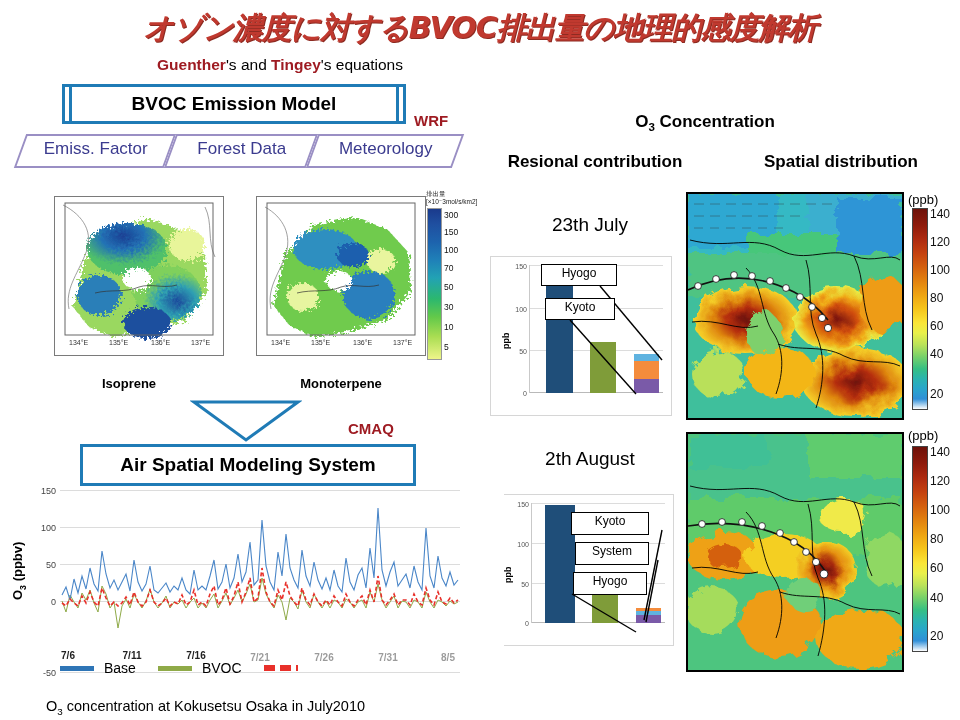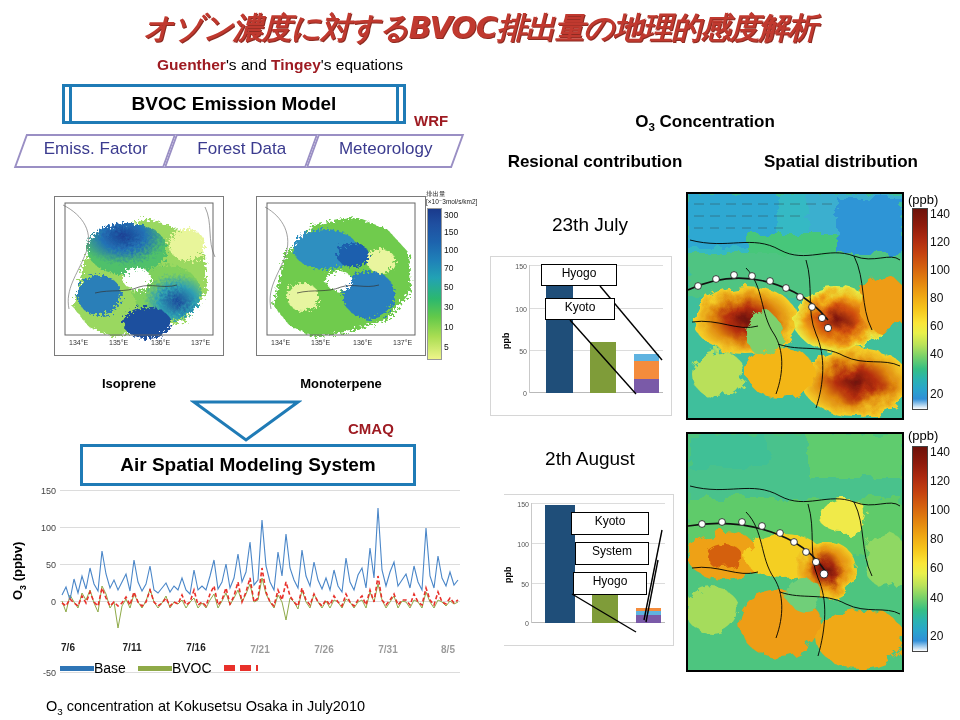--- a/index.html
+++ b/index.html
@@ -96,25 +96,25 @@
       #e2820f 36%,#eea413 43%,#f6c51b 50%,#fbe637 57%,#e9f04a 62%,
       #b9e25a 68%,#76d06a 74%,#35bf84 80%,#2ab3b0 85%,#29a5cc 90%,
       #2f8fd8 95%,#ffffff 100%);}
   .oztick{position:absolute;font-size:12px;color:#111;transform:translateY(-50%);}
 
   
   #ts-box{position:absolute;left:14px;top:486px;width:490px;height:190px;background:#fff;}
   #ts-plot{position:absolute;left:46px;top:4px;width:400px;height:148px;}
   .tsgrid{position:absolute;left:0;right:0;border-top:1px solid #dcdcdc;}
   .tsytick{position:absolute;right:calc(100% + 4px);font-size:9px;color:#444;transform:translateY(-50%);}
-  .tsxtick{position:absolute;font-size:10px;color:#222;font-weight:bold;transform:translateX(-50%);}
+  .tsxtick{position:absolute;font-size:10px;color:#222;font-weight:bold;transform:translateX(-50%);margin-top:8px;}
   #ts-ylabel{position:absolute;left:10px;top:600px;font-size:13px;font-weight:bold;
              transform:rotate(-90deg);transform-origin:left top;white-space:nowrap;}
   #ts-legend{position:absolute;left:60px;top:660px;width:430px;
-             display:flex;align-items:center;font-size:14px;}
+             display:flex;align-items:center;gap:10px;font-size:14px;}
   .lgswatch{display:inline-block;width:34px;height:5px;}
   #ts-caption{position:absolute;left:46px;top:698px;font-size:14.5px;font-weight:normal;}
 
   .arrow-down{position:absolute;}
   sub{font-size:0.68em;}
 </style>
 </head>
 <body>
 
 <div class="abs" id="slide-title">オゾン濃度に対するBVOC排出量の地理的感度解析</div>

